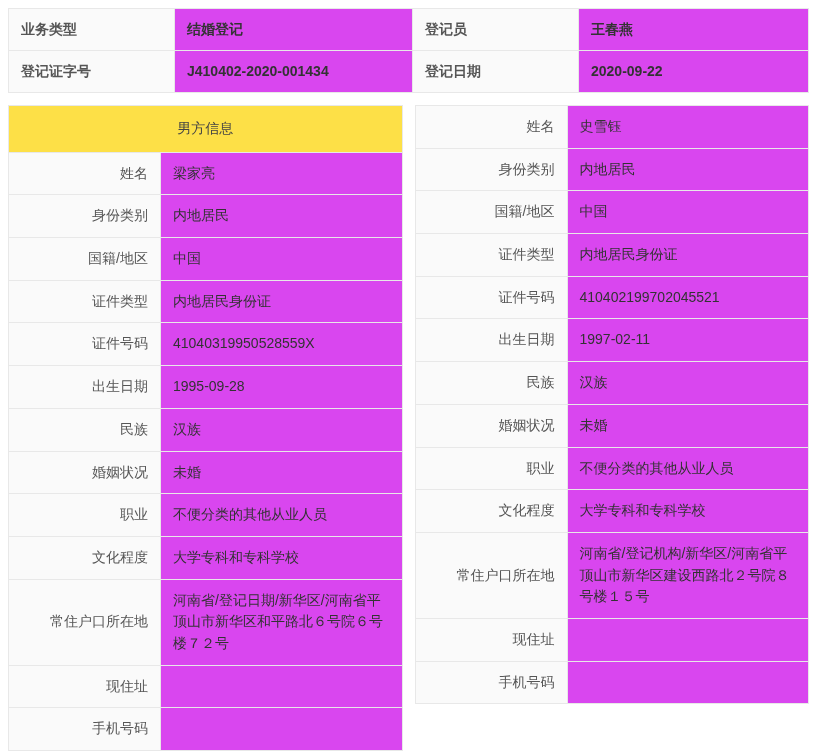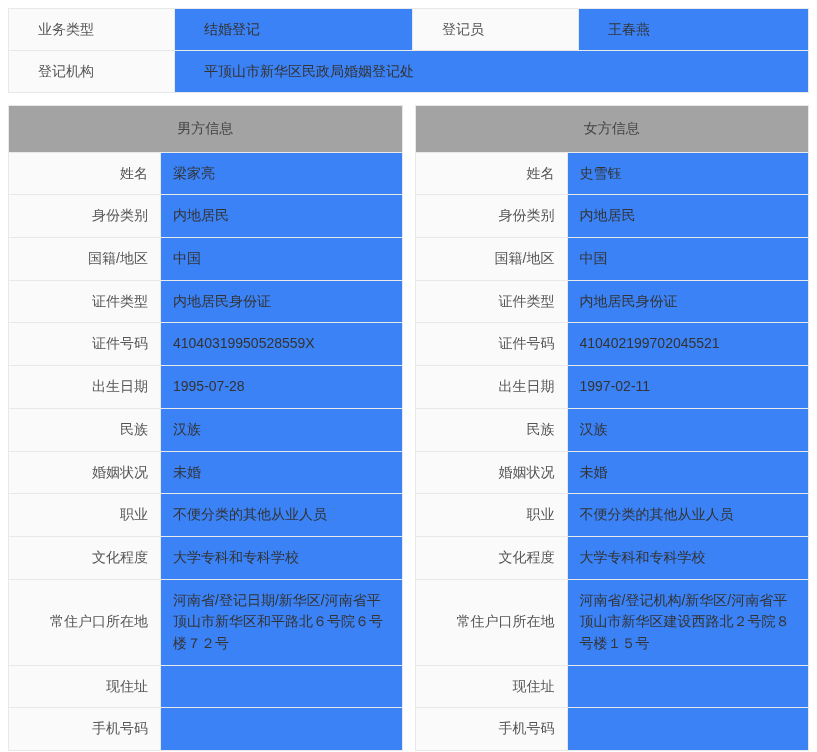--- a/index.html
+++ b/index.html
@@ -24,33 +24,34 @@
     border-collapse: collapse;
     width: 100%;
     table-layout: fixed;
   }
   .top-table {
     border: 1px solid #e8e8e8;
     margin-bottom: 12px;
   }
   .top-table td {
     border: 1px solid #e8e8e8;
-    padding: 10px 29px;
+    padding: 10px 12px;
     vertical-align: middle;
     line-height: 1.5;
+    font-weight: bold;
   }
   .label-cell {
     background: #fafafa;
     color: #555555;
   }
   .top-table .label-cell {
     text-align: left;
   }
   .value-cell {
-    background: #3b82f6;
+    background: #d946ef;
     color: #333333;
     word-break: break-all;
   }
   .two-col {
     display: flex;
     gap: 12px;
     align-items: flex-start;
   }
   .col {
     flex: 1 1 0;
@@ -64,21 +65,21 @@
     padding: 10px 12px;
     vertical-align: middle;
     line-height: 1.55;
   }
   .info-table .label-cell {
     text-align: right;
     width: 152px;
     color: #555555;
   }
   .section-head td {
-    background: #a3a3a3;
+    background: #fde047;
     text-align: center;
     color: #444444;
     padding: 12px 10px;
   }
   .tall-value {
     line-height: 1.6;
   }
   .empty-cell {
     height: 20px;
   }
@@ -96,22 +97,24 @@
       <col>
     </colgroup>
     <tbody>
       <tr>
         <td class="label-cell">业务类型</td>
         <td class="value-cell">结婚登记</td>
         <td class="label-cell">登记员</td>
         <td class="value-cell">王春燕</td>
       </tr>
       <tr>
-        <td class="label-cell">登记机构</td>
-        <td class="value-cell" colspan="3">平顶山市新华区民政局婚姻登记处</td>
+        <td class="label-cell">登记证字号</td>
+        <td class="value-cell">J410402-2020-001434</td>
+        <td class="label-cell">登记日期</td>
+        <td class="value-cell">2020-09-22</td>
       </tr>
     </tbody>
   </table>
 
   <div class="two-col">
 
     <div class="col">
       <table class="info-table">
         <colgroup>
           <col style="width:152px">
@@ -136,21 +139,21 @@
           <tr>
             <td class="label-cell">证件类型</td>
             <td class="value-cell">内地居民身份证</td>
           </tr>
           <tr>
             <td class="label-cell">证件号码</td>
             <td class="value-cell">41040319950528559X</td>
           </tr>
           <tr>
             <td class="label-cell">出生日期</td>
-            <td class="value-cell">1995-07-28</td>
+            <td class="value-cell">1995-09-28</td>
           </tr>
           <tr>
             <td class="label-cell">民族</td>
             <td class="value-cell">汉族</td>
           </tr>
           <tr>
             <td class="label-cell">婚姻状况</td>
             <td class="value-cell">未婚</td>
           </tr>
           <tr>
@@ -177,23 +180,20 @@
       </table>
     </div>
 
     <div class="col">
       <table class="info-table">
         <colgroup>
           <col style="width:152px">
           <col>
         </colgroup>
         <tbody>
-          <tr class="section-head">
-            <td colspan="2">女方信息</td>
-          </tr>
           <tr>
             <td class="label-cell">姓名</td>
             <td class="value-cell">史雪钰</td>
           </tr>
           <tr>
             <td class="label-cell">身份类别</td>
             <td class="value-cell">内地居民</td>
           </tr>
           <tr>
             <td class="label-cell">国籍/地区</td>

